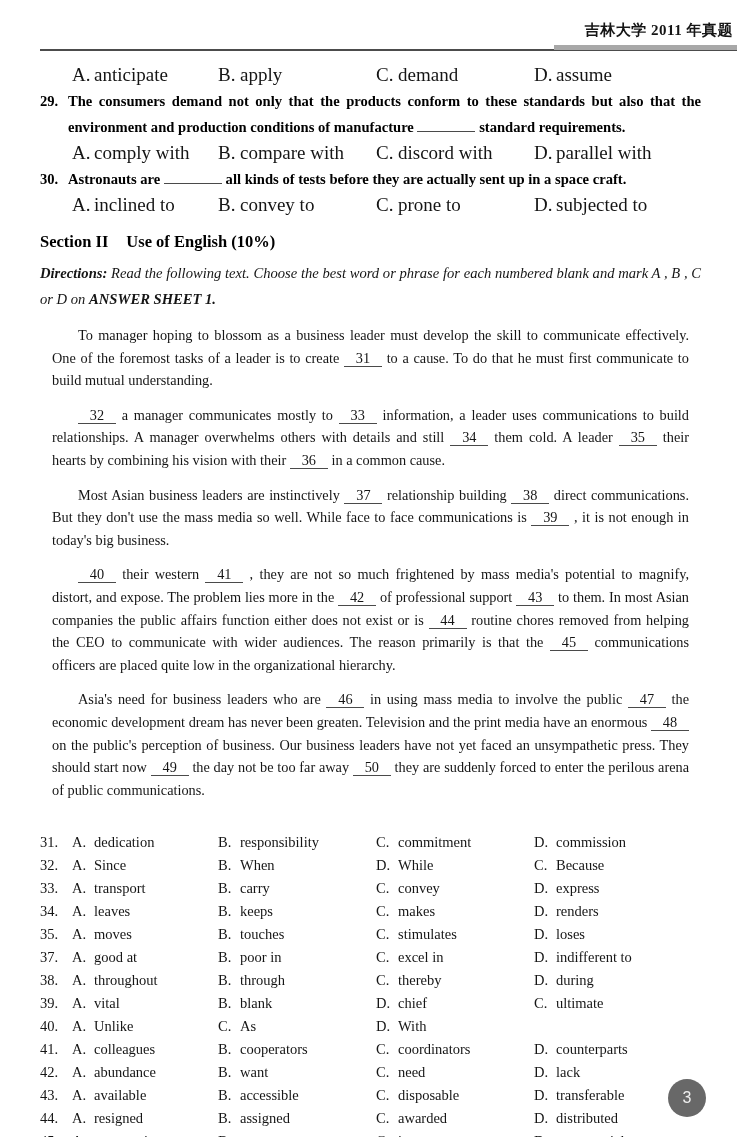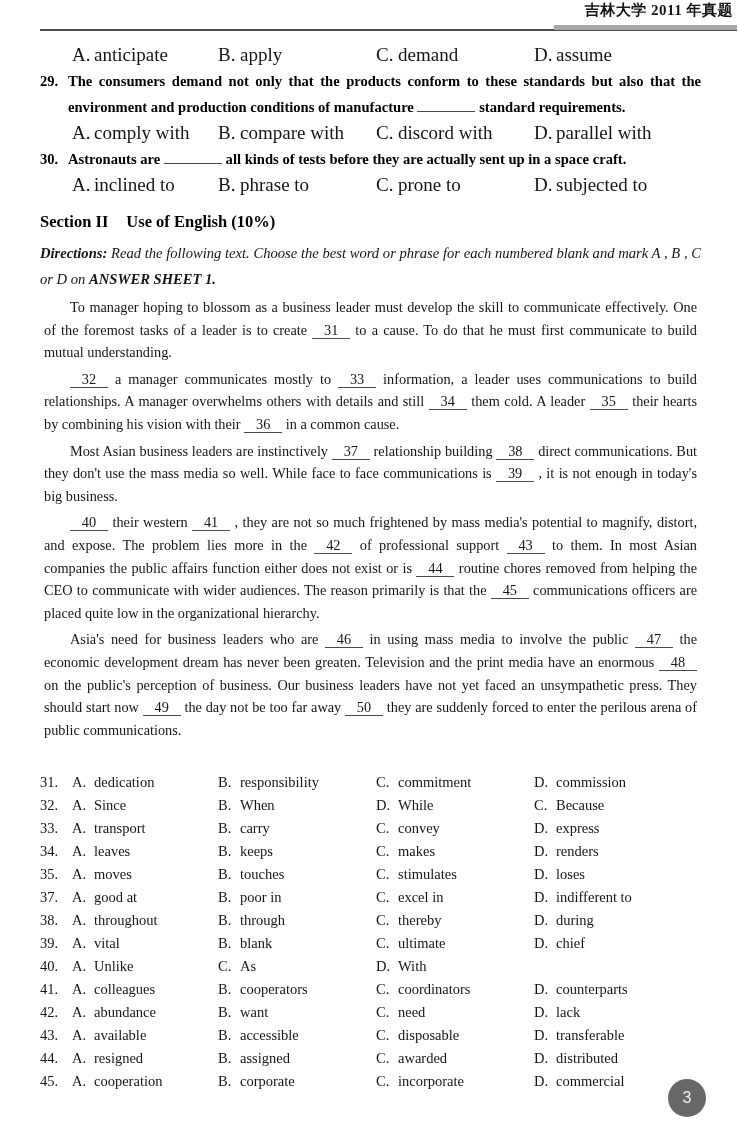--- a/index.html
+++ b/index.html
@@ -7,21 +7,21 @@
     position:relative;
     width:739px;height:1137px;
     margin:0 auto;
     background:#ffffff;
     font-family:"Liberation Serif","DejaVu Serif",serif;
     color:#151515;
     overflow:hidden;
     box-sizing:border-box;
   }
   
-  .header{padding-top:0;}
+  .header{padding-top:20px;}
   .header-title{
     text-align:right;
     padding-right:6px;
     font-weight:bold;
     font-size:15px;
     line-height:20px;
     letter-spacing:.5px;
   }
   .header-rule{
     margin:4px 2px 0 40px;
@@ -70,21 +70,21 @@
     font-style:italic;
     font-size:14.6px;
     line-height:26px;
     text-align:justify;
     margin:0 0 0 0;
   }
   .directions .dir-label{font-weight:bold;}
   .directions .dir-bold{font-weight:bold;}
   
   .passage p{
-    margin:4px;
+    margin:12px;
     font-size:14.3px;
     line-height:22.6px;
     text-align:justify;
     text-indent:26px;
   }
   
   .blank{
     display:inline-block;
     text-indent:0;
     min-width:20px;
@@ -151,21 +151,21 @@
         </div>
     </div>
 
     <div class="question">
       <div class="q-stem">
         <span class="q-num">30.</span>
         <span class="q-text">Astronauts are <span class="blank empty"></span> all kinds of tests before they are actually sent up in a space craft.</span>
       </div>
       <div class="opt-row">
           <span class="opt"><span class="opt-letter">A.</span><span>inclined to</span></span>
-          <span class="opt"><span class="opt-letter">B.</span><span>phrase to</span></span>
+          <span class="opt"><span class="opt-letter">B.</span><span>convey to</span></span>
           <span class="opt"><span class="opt-letter">C.</span><span>prone to</span></span>
           <span class="opt"><span class="opt-letter">D.</span><span>subjected to</span></span>
         </div>
     </div>
 
     <div class="section-heading">
       <span>Section II</span><span class="gap"></span><span>Use of English (10%)</span>
     </div>
 
     <p class="directions">
@@ -227,22 +227,22 @@
           <span>38.</span>
           <span class="opt"><span class="opt-letter">A.</span><span>throughout</span></span>
           <span class="opt"><span class="opt-letter">B.</span><span>through</span></span>
           <span class="opt"><span class="opt-letter">C.</span><span>thereby</span></span>
           <span class="opt"><span class="opt-letter">D.</span><span>during</span></span>
         </div>
         <div class="mc-row">
           <span>39.</span>
           <span class="opt"><span class="opt-letter">A.</span><span>vital</span></span>
           <span class="opt"><span class="opt-letter">B.</span><span>blank</span></span>
+          <span class="opt"><span class="opt-letter">D.</span><span>chief</span></span>
           <span class="opt"><span class="opt-letter">C.</span><span>ultimate</span></span>
-          <span class="opt"><span class="opt-letter">D.</span><span>chief</span></span>
         </div>
         <div class="mc-row">
           <span>40.</span>
           <span class="opt"><span class="opt-letter">A.</span><span>Unlike</span></span>
           <span class="opt"><span class="opt-letter">C.</span><span>As</span></span>
           <span class="opt"><span class="opt-letter">D.</span><span>With</span></span>
         </div>
         <div class="mc-row">
           <span>41.</span>
           <span class="opt"><span class="opt-letter">A.</span><span>colleagues</span></span>

